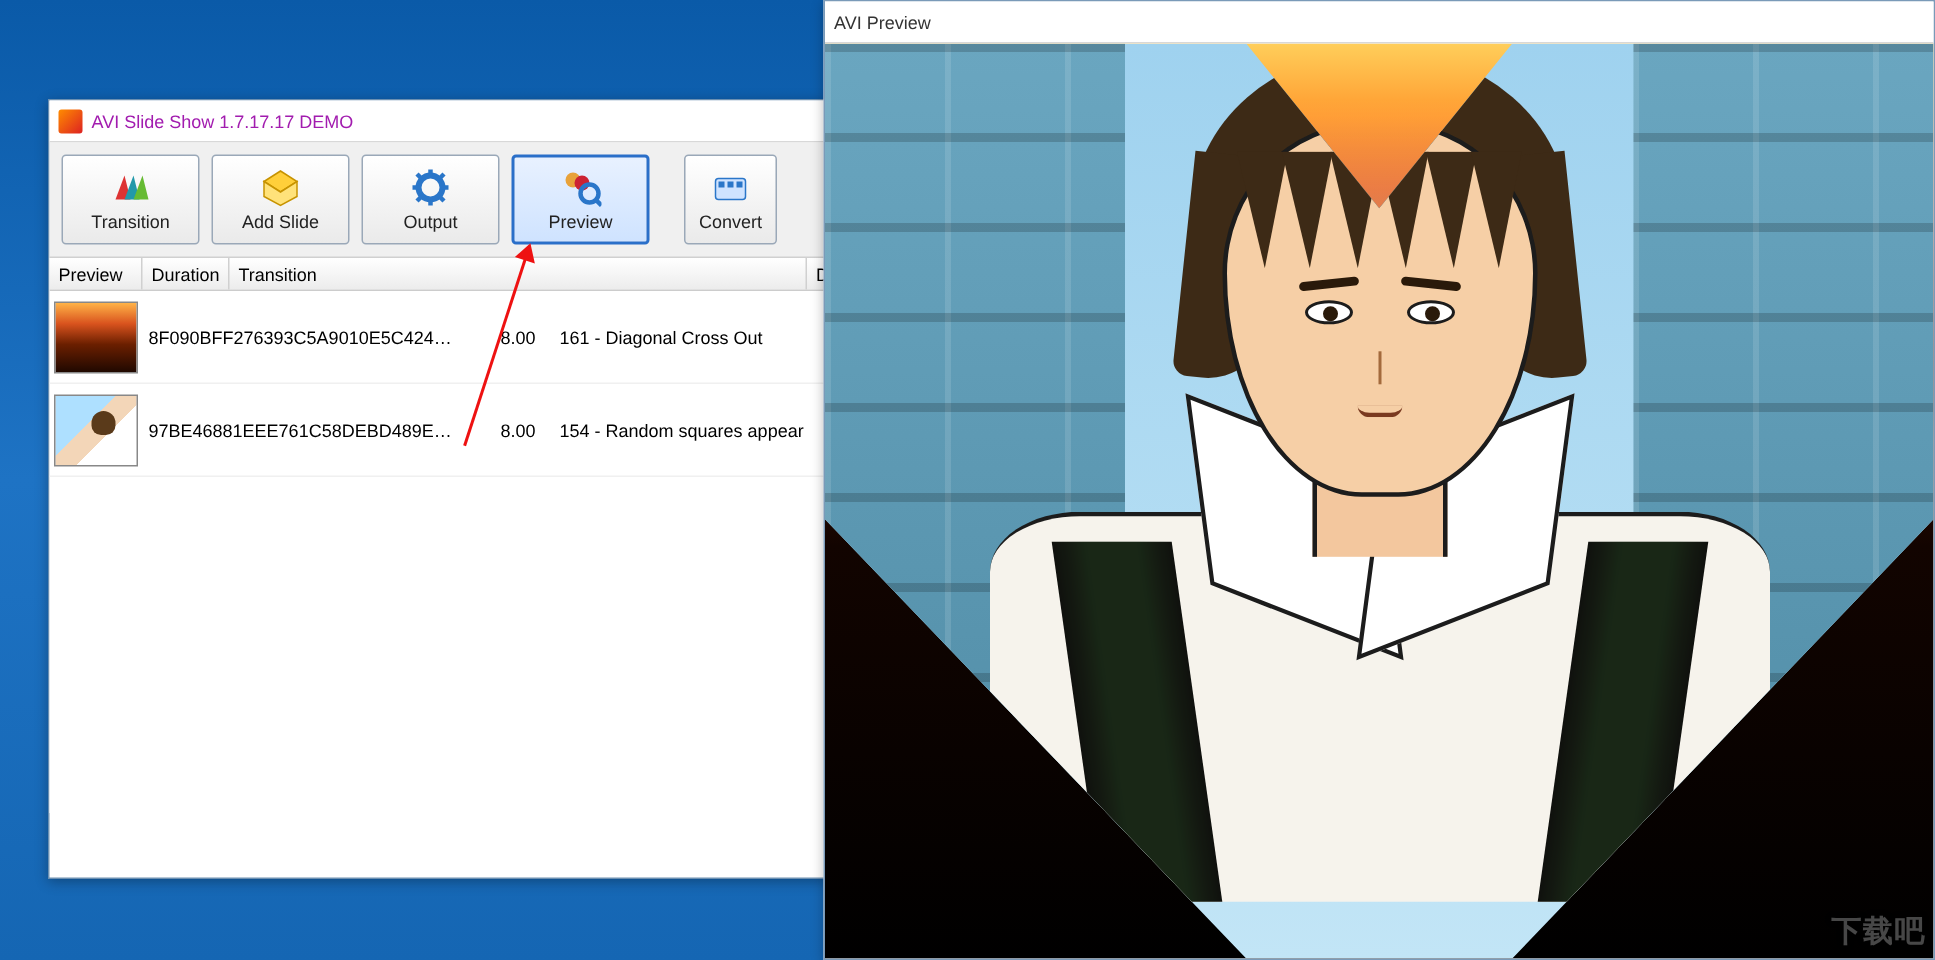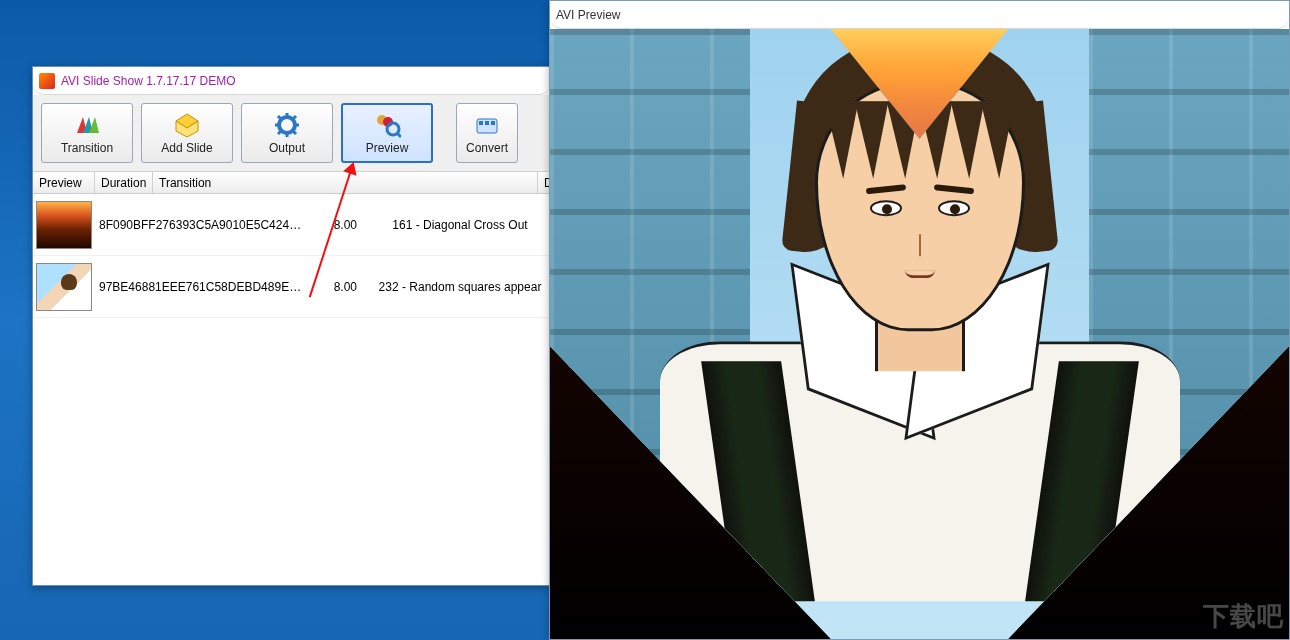--- a/index.html
+++ b/index.html
@@ -27,21 +27,20 @@
     box-shadow: 0 2px 8px rgba(0,0,0,0.3);
   }
   .titlebar {
     height: 28px;
     background: #fff;
     border-bottom: 1px solid #d8d8d8;
     display: flex;
     align-items: center;
     padding: 0 6px;
     gap: 6px;
-    border-radius: 12px;
   }
   .titlebar .app-icon {
     width: 16px; height: 16px;
     background: linear-gradient(135deg,#ff8c00,#d22);
     border-radius: 2px;
   }
   .titlebar .title-text { color: #a21caf; font-size: 12px; }
 
   .toolbar {
     display: flex;
@@ -115,21 +114,21 @@
     background: linear-gradient(135deg,#aee0ff 0%,#aee0ff 40%,#f3d6b8 40%,#f3d6b8 60%,#fff 60%,#fff 100%);
     position: relative;
   }
   .thumb.anime::after{
     content:"";
     position:absolute; left:24px; top:10px; width:16px; height:16px;
     background:#5a3a1a; border-radius:50% 50% 40% 40%;
   }
   .list-row .col-name { width:216px; padding:0 4px; overflow:hidden; text-overflow:ellipsis; white-space:nowrap; }
   .list-row .col-dur { width:58px; text-align:right; padding-right:12px; }
-  .list-row .col-trans { flex:1; padding:0 4px;text-align:center; }
+  .list-row .col-trans { flex:1; padding:0 4px; }
 
   .statusbar {
     position:absolute;
     bottom:0; left:0; right:0;
     height: 24px;
     background:#f0f0f0;
     border-top:1px solid #ccc;
     display:flex; align-items:center;
     padding: 0 6px;
     font-size:12px;
@@ -290,21 +289,21 @@
     content:"";
     position:absolute; top:-2px; left:-6px;
     border-left:7px solid transparent;
     border-right:7px solid transparent;
     border-bottom:12px solid #e11;
   }
 
   
   .watermark{
     position:absolute; right:6px; bottom:6px;
-    font-size:26px; font-weight:700;
+    font-size:20px; font-weight:700;
     color:rgba(255,255,255,0.28);
     letter-spacing:1px;
     text-shadow:0 0 4px rgba(0,0,0,0.4);
     pointer-events:none;
   }
 </style>
 </head>
 <body>
 
 <div class="main-window">
@@ -387,21 +386,21 @@
       <div class="thumb sunset"></div>
       <div class="col-name">8F090BFF276393C5A9010E5C4242F0...</div>
       <div class="col-dur">8.00</div>
       <div class="col-trans">161 - Diagonal Cross Out</div>
     </div>
 
     <div class="list-row">
       <div class="thumb anime"></div>
       <div class="col-name">97BE46881EEE761C58DEBD489EE54...</div>
       <div class="col-dur">8.00</div>
-      <div class="col-trans">232 - Random squares appear</div>
+      <div class="col-trans">154 - Random squares appear</div>
     </div>
   </div>
 
 </div>
 
 <div class="arrow"></div>
 
 <div class="preview-window">
   <div class="titlebar">
     <span class="title-text" style="color:#333">AVI Preview</span>

